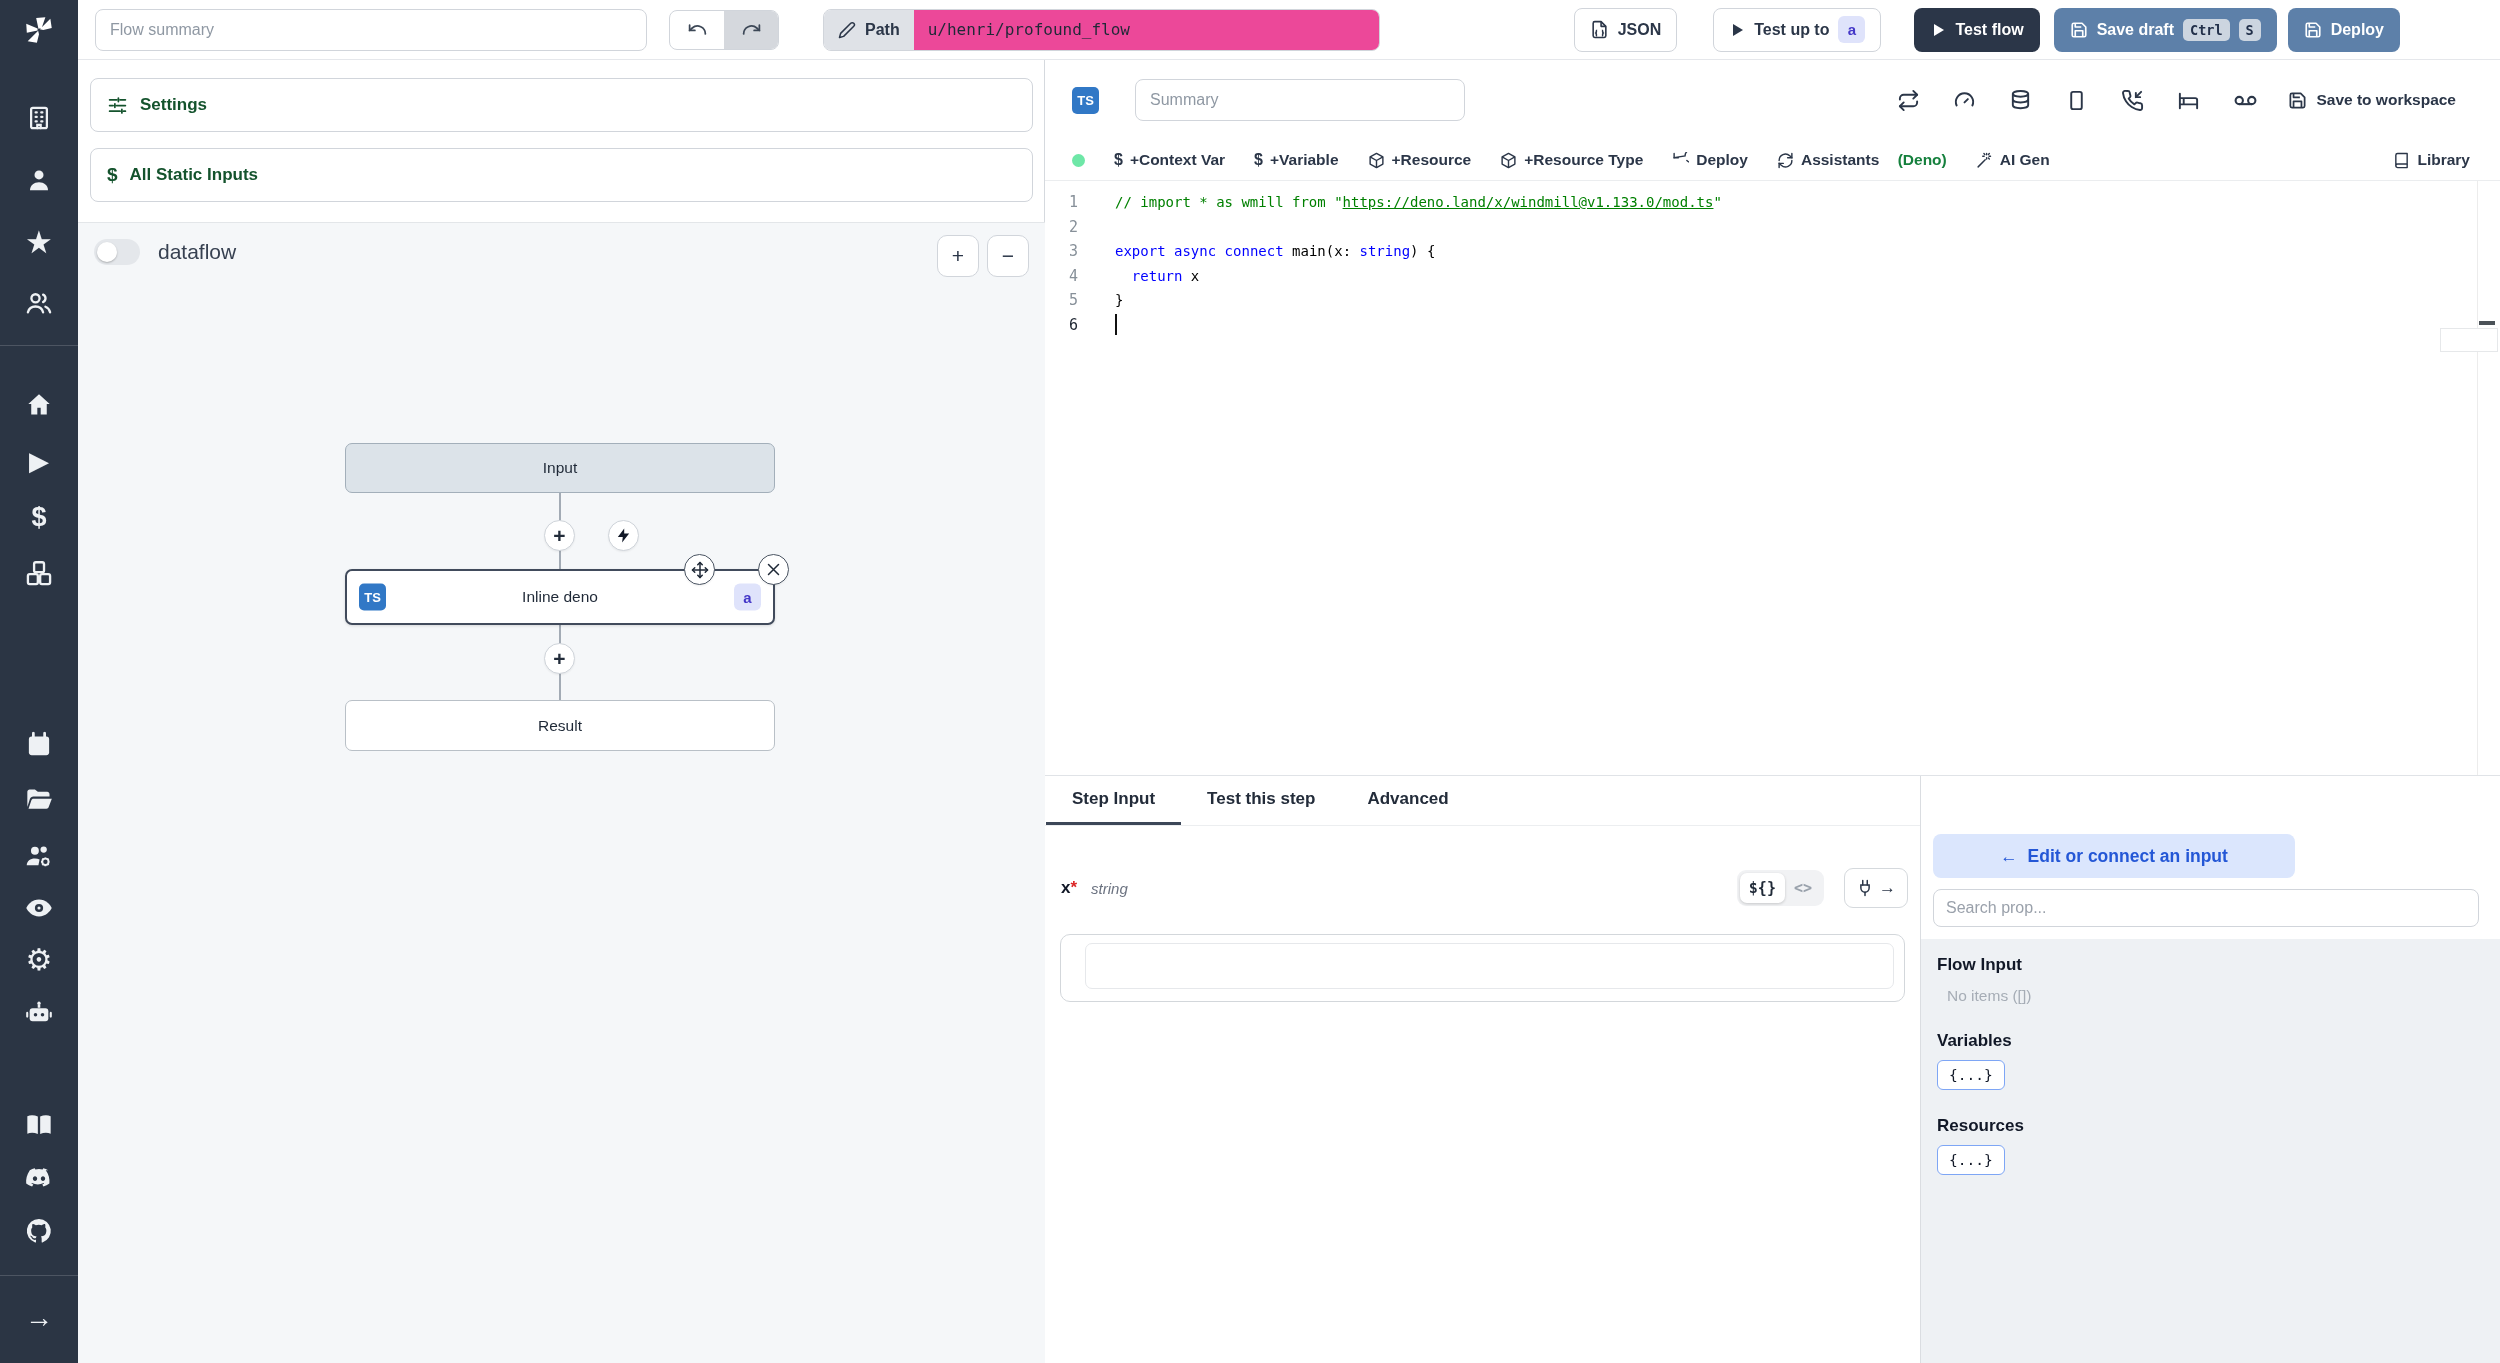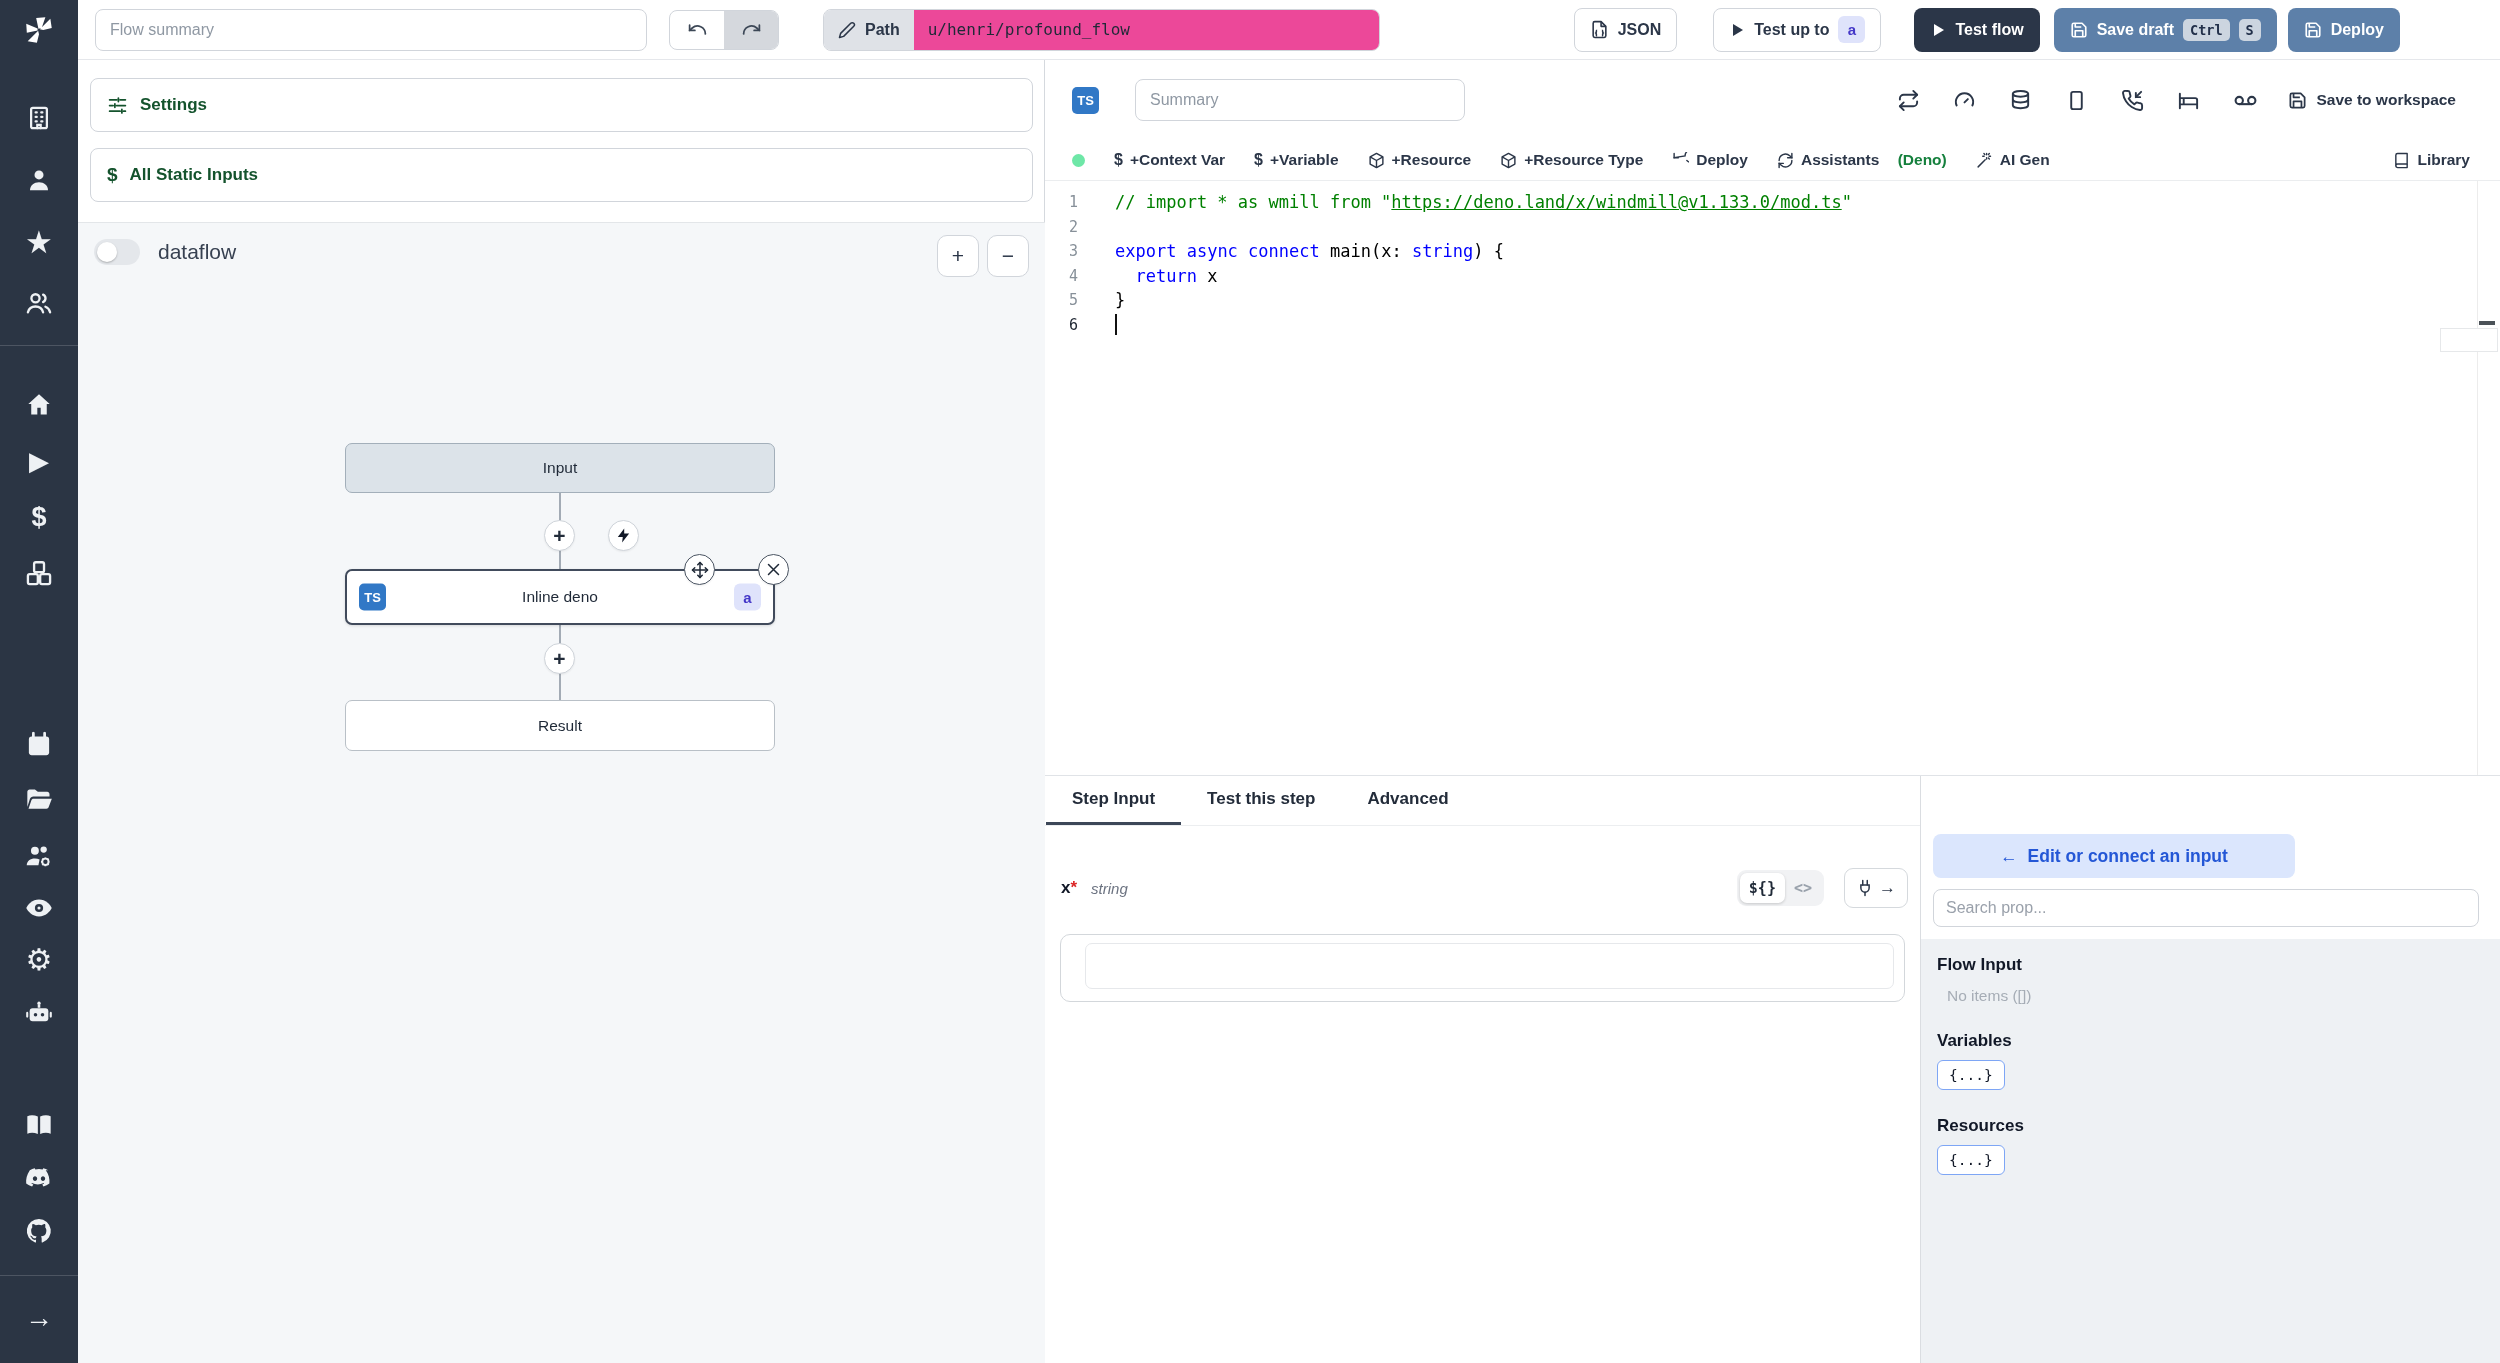--- a/index.html
+++ b/index.html
@@ -62,21 +62,21 @@
   .act { display:flex; align-items:center; gap:7px; white-space:nowrap; }
   .dollar-ic { font-weight:700; font-size:16px; }
   .deno-green { color:#15803d; }
   #lib-btn { margin-left:auto; }
   .green-dot { width:13px; height:13px; border-radius:50%; background:#6ee7a7; }
 
   #code-editor { position:relative; height:595px; border-top:1px solid #ebedef; padding-top:9px; overflow:hidden; }
   .code-line { display:flex; height:24.5px; align-items:center; }
   .ln { width:33px; text-align:right; font-family:"DejaVu Sans Mono",monospace; font-size:15px; color:#879099; flex:none; }
   .ln-active { color:#1c2430; }
-  .lc { margin-left:37px; font-family:"DejaVu Sans Mono",monospace; font-size:17px; white-space:pre; display:flex; align-items:center; }
+  .lc { margin-left:37px; font-family:"DejaVu Sans Mono",monospace; font-size:14px; white-space:pre; display:flex; align-items:center; }
   .lc span { white-space:pre; }
   .tok-comment { color:#008000; }
   .tok-link { text-decoration:underline; }
   .tok-kw { color:#0000ff; }
   .tok-plain { color:#000; }
   .cursor { display:inline-block; width:2px; height:21px; background:#111; }
   #ovr-line { position:absolute; right:22px; top:0; bottom:0; width:1px; background:#ececec; }
   #ovr-tick { position:absolute; right:5px; top:140px; width:16px; height:4px; background:#4b5258; }
   #ovr-box { position:absolute; right:2px; top:147px; width:58px; height:24px; border:1px solid #e6e8ea; background:#fff; }
 

